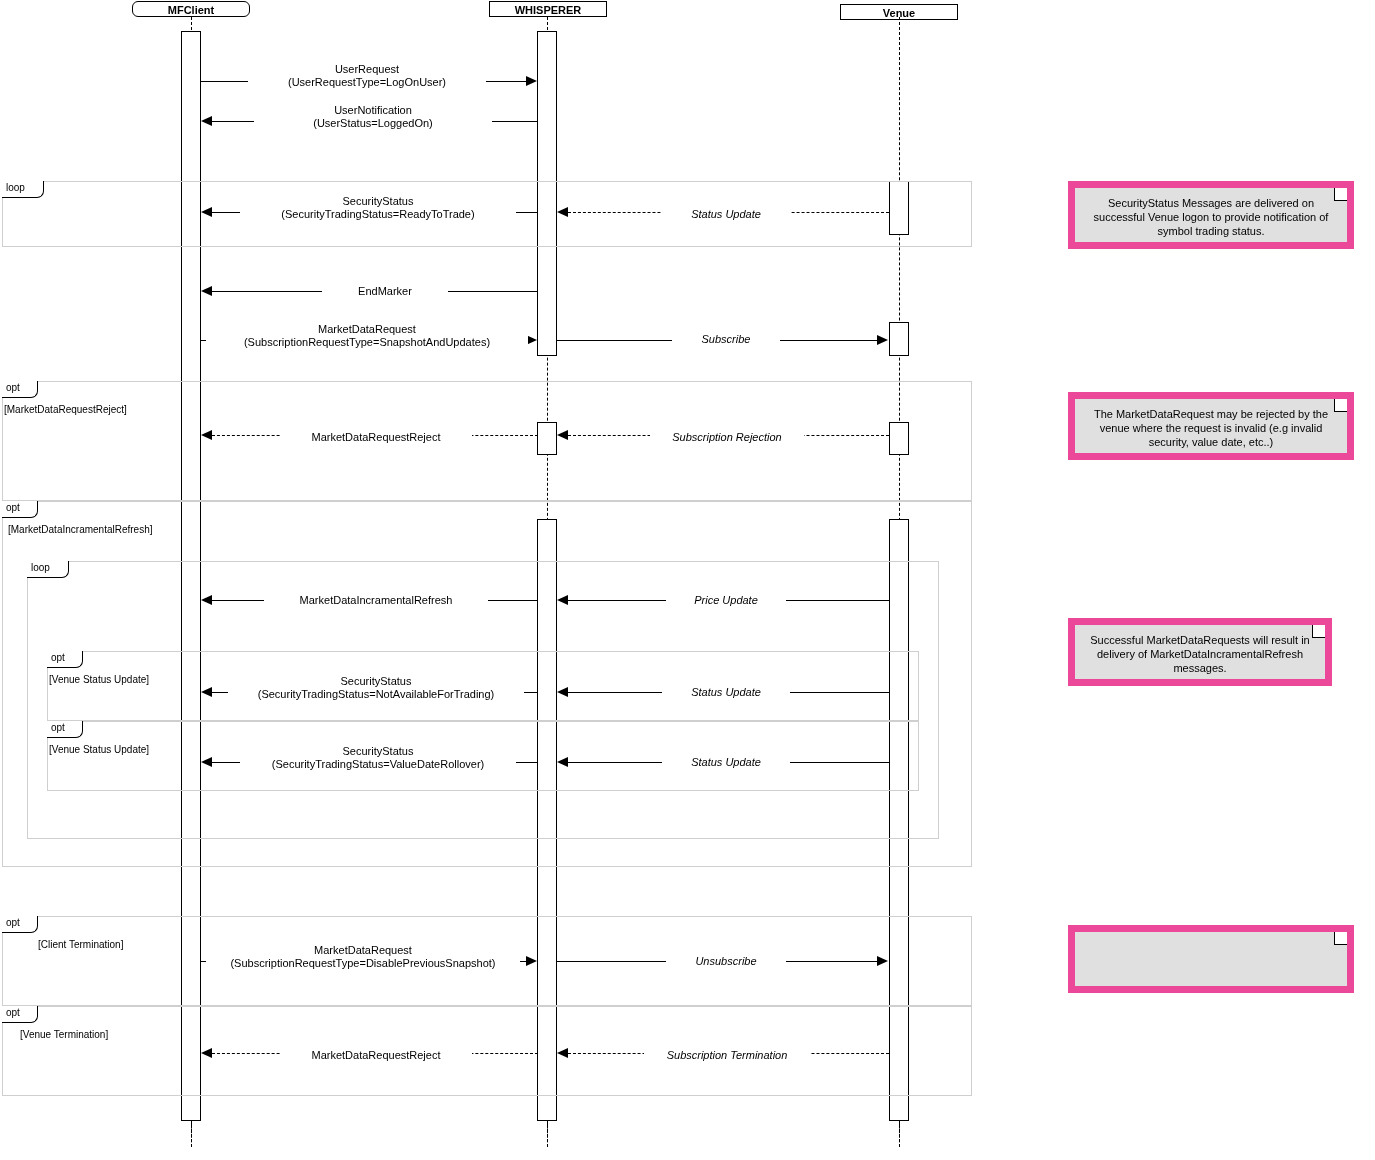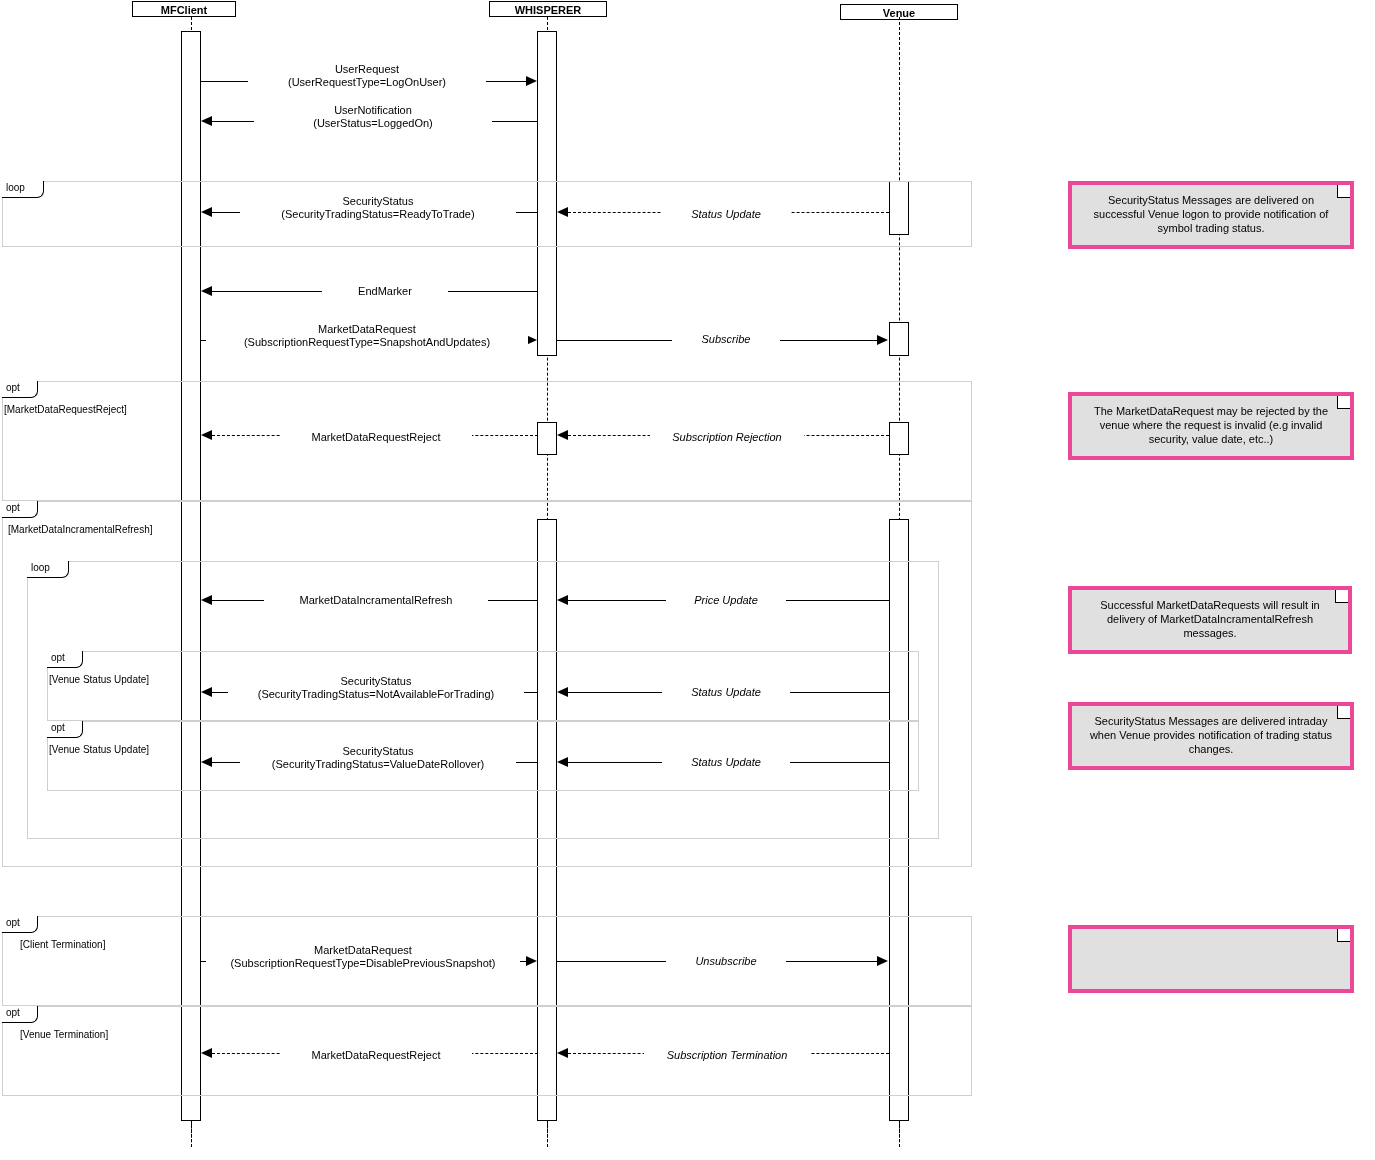--- a/index.html
+++ b/index.html
@@ -97,21 +97,21 @@
     padding: 0 3px;
     white-space: nowrap;
   }
   .msg-label.italic {
     font-style: italic;
   }
   
   .note {
     position: absolute;
     background: #e0e0e0;
-    border: 4px solid #ec4899;
+    border: 7px solid #ec4899;
     box-sizing: border-box;
     font-size: 11px;
     line-height: 14px;
     text-align: center;
     padding: 8px 10px;
   }
   .note-fold {
     position: absolute;
     top: 0;
     right: 0;
@@ -120,21 +120,21 @@
     background: #ffffff;
     border-left: 1px solid #000;
     border-bottom: 1px solid #000;
   }
 </style>
 </head>
 <body>
 
 <div id="canvas">
 
-  <div class="lifeline-head" style="left:132px; top:1px; width:104px;">
+  <div class="lifeline-head" style="left:132px; top:1px; width:118px;border-radius:6px;">
     <span>MFClient</span>
   </div>
   <div class="lifeline-head" style="left:489px; top:1px; width:118px;">
     <span>WHISPERER</span>
   </div>
   <div class="lifeline-head" style="left:840px; top:4px; width:118px;">
     <span>Venue</span>
   </div>
 
   <div class="lifeline-line" style="left:191px; top:17px; height:1130px;"></div>
@@ -181,21 +181,21 @@
   <div class="fragment" style="left:47px; top:721px; width:872px; height:70px;"></div>
   <div class="fragment-label" style="left:47px; top:721px; width:36px; height:17px;">
     <span>opt</span>
   </div>
   <div class="guard" style="left:49px; top:744px;">[Venue Status Update]</div>
 
   <div class="fragment" style="left:2px; top:916px; width:970px; height:90px;"></div>
   <div class="fragment-label" style="left:2px; top:916px; width:36px; height:17px;">
     <span>opt</span>
   </div>
-  <div class="guard" style="left:0; top:939px;padding-left:20px;">[Client Termination]</div>
+  <div class="guard" style="left:18px; top:939px;padding-left:20px;">[Client Termination]</div>
 
   <div class="fragment" style="left:2px; top:1006px; width:970px; height:90px;"></div>
   <div class="fragment-label" style="left:2px; top:1006px; width:36px; height:17px;">
     <span>opt</span>
   </div>
   <div class="guard" style="left:4px; top:1029px;padding-left:16px;">[Venue Termination]</div>
 
   <div class="msg-line" style="left:201px; top:81px; width:326px;"></div>
   <div class="arrow-head arrow-right" style="left:526px; top:76px;"></div>
   <div class="msg-label" style="left:248px; top:63px; width:232px;">
@@ -320,29 +320,25 @@
   <div class="note" style="left:1068px; top:181px; width:286px; height:68px;">
     <div class="note-fold"></div>
     <span>SecurityStatus Messages are delivered on successful Venue logon to provide notification of symbol trading status.</span>
   </div>
 
   <div class="note" style="left:1068px; top:392px; width:286px; height:68px;">
     <div class="note-fold"></div>
     <span>The MarketDataRequest may be rejected by the venue where the request is invalid (e.g invalid security, value date, etc..)</span>
   </div>
 
-  <div class="note" style="left:1068px; top:586px; width:284px; height:68px;">
+  <div class="note" style="left:1068px; top:618px; width:264px; height:68px;">
     <div class="note-fold"></div>
     <span>Successful MarketDataRequests will result in delivery of MarketDataIncramentalRefresh messages.</span>
   </div>
 
-  <div class="note" style="left:1068px; top:702px; width:286px; height:68px;">
-    <div class="note-fold"></div>
-    <span>SecurityStatus Messages are delivered intraday when Venue provides notification of trading status changes.</span>
-  </div>
 
   <div class="note" style="left:1068px; top:925px; width:286px; height:68px;">
     <div class="note-fold"></div>
   </div>
 
   <div class="lifeline-line" style="left:191px; top:1121px; height:26px;"></div>
   <div class="lifeline-line" style="left:547px; top:1121px; height:26px;"></div>
   <div class="lifeline-line" style="left:899px; top:1121px; height:26px;"></div>
 
 </div>

